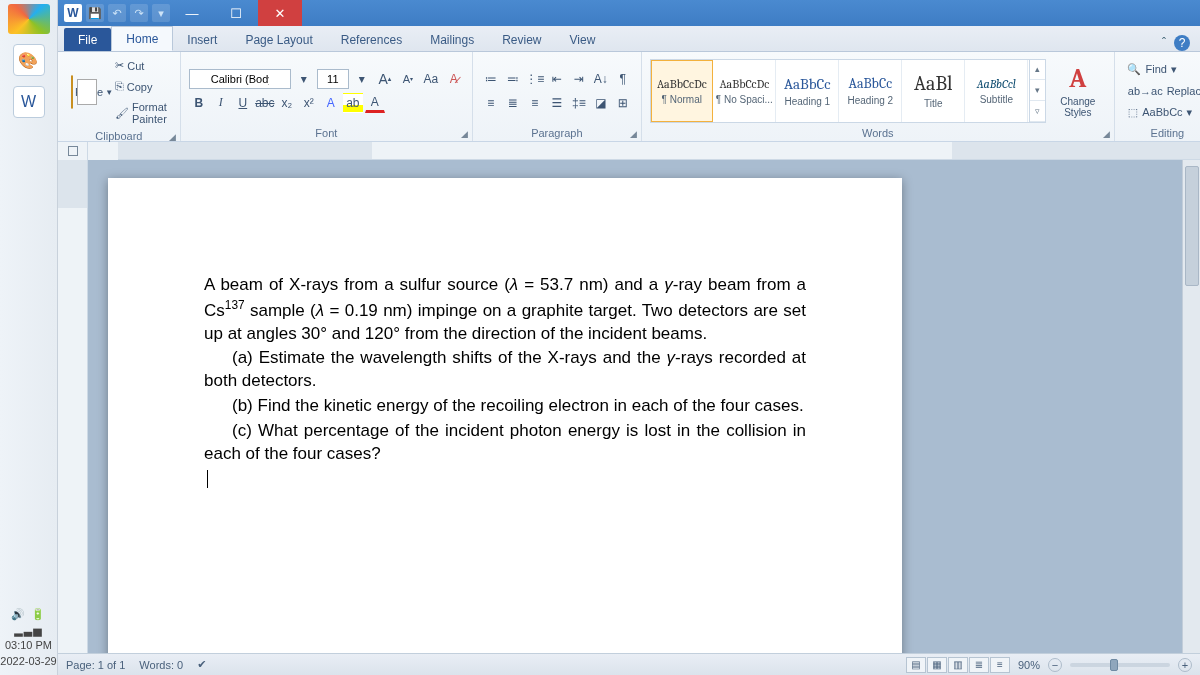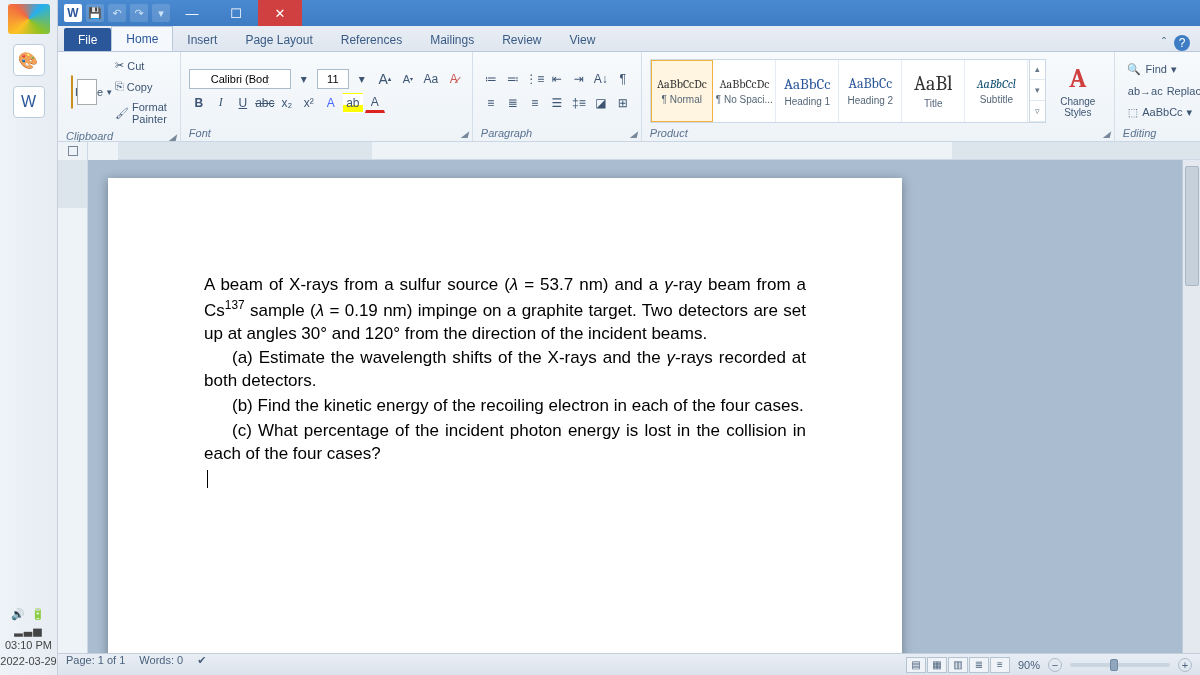--- a/index.html
+++ b/index.html
@@ -29,21 +29,21 @@
 .tabs { height:26px; background:linear-gradient(#e9eef5,#dfe6ef); display:flex; align-items:flex-end; border-bottom:1px solid #b9c8da; padding-left:6px; font-size:12px;}
 .tab{padding:5px 14px 4px; color:#3a5b85; cursor:pointer;}
 .tab.file{background:#2a579a;color:#fff;border-radius:2px 2px 0 0;}
 .tab.active{background:#f5f9fd;border:1px solid #b9c8da;border-bottom:1px solid #f5f9fd;color:#2a579a;}
 .tabs-right{margin-left:auto;display:flex;gap:8px;padding-right:10px;align-items:center;color:#467;}
 
 
 .ribbon{height:90px;background:linear-gradient(#f7fafc,#eef3f8);border-bottom:1px solid #c8d6e6;display:flex;font-size:11px;color:#3d5573;}
 .group{border-right:1px solid #d5dfea;padding:4px 8px 2px;display:flex;flex-direction:column;}
 .group-body{flex:1;display:flex;align-items:center;gap:4px;}
-.group-label{text-align:left;color:#5b7290;font-size:11px;padding-top:2px;position:relative;font-style:italic;}
+.group-label{text-align:center;color:#5b7290;font-size:11px;padding-top:2px;position:relative;}
 .group-label .launcher{position:absolute;right:-4px;bottom:0;font-size:9px;color:#789;}
 .rb-btn{padding:2px 4px;border:1px solid transparent;border-radius:2px;display:inline-flex;align-items:center;gap:2px;}
 .big-paste{display:flex;align-items:center;width:40px;}
 .big-paste .icn{width:30px;height:34px;background:linear-gradient(#f8d76b,#e8a836);border:1px solid #c88f20;border-radius:3px;position:relative;}
 .big-paste .icn::after{content:"";position:absolute;left:5px;top:3px;width:18px;height:24px;background:#fff;border:1px solid #aaa;}
 .clip-list{display:flex;flex-direction:column;gap:2px;font-size:11px;}
 .clip-list span{display:flex;align-items:center;gap:3px;}
 .font-row1{display:flex;gap:3px;align-items:center;}
 .font-row1 select, .font-row1 input{font-size:11px;border:1px solid #abc;background:#fff;height:20px;}
 .font-name{width:102px;padding:0 21px;}
@@ -79,21 +79,21 @@
 .doc-scroll{flex:1;overflow:auto;background:#a9bcd0;padding:18px 0 0 20px;}
 .page{width:794px;min-height:1100px;background:#fff;box-shadow:0 2px 10px rgba(0,0,0,.35);padding:96px 96px;font-family:"Times New Roman",serif;font-size:17px;color:#000;line-height:1.35;}
 .page p{margin-bottom:2px;text-align:justify;}
 .page .indent{text-indent:28px;}
 .cursor{display:inline-block;width:1px;height:18px;background:#000;vertical-align:text-bottom;margin-left:3px;animation:blink 1s infinite;}
 @keyframes blink{50%{opacity:0;}}
 .scroll-right{position:absolute;right:0;top:0;width:18px;height:100%;background:#e3e9ef;border-left:1px solid #c2cdd9;}
 .scroll-right .thumb{position:absolute;left:2px;width:14px;background:#c5d0db;border:1px solid #a9b7c6;border-radius:2px;}
 
 
-.statusbar{height:22px;background:linear-gradient(#e9eef5,#dbe3ec);border-top:1px solid #c2cfdc;display:flex;font-size:11px;color:#4a617c;padding:0 8px;gap:14px;}
+.statusbar{height:22px;background:linear-gradient(#e9eef5,#dbe3ec);border-top:1px solid #c2cfdc;display:flex;align-items:center;font-size:11px;color:#4a617c;padding:0 8px;gap:14px;}
 .statusbar .right{margin-left:auto;display:flex;align-items:center;gap:8px;}
 .view-btns{display:flex;gap:1px;}
 .view-btns span{width:20px;height:16px;border:1px solid #b6c4d2;background:#f0f4f8;display:inline-flex;align-items:center;justify-content:center;font-size:10px;}
 .zoom-slider{width:100px;height:4px;background:#cbd5e0;position:relative;border-radius:2px;}
 .zoom-slider .knob{position:absolute;left:40%;top:-4px;width:8px;height:12px;background:#8fa6bc;border:1px solid #6f8aa3;border-radius:2px;}
 .zminus,.zplus{width:14px;height:14px;border:1px solid #aebccb;border-radius:7px;display:inline-flex;align-items:center;justify-content:center;font-size:11px;}
 sup{font-size:.7em;}
 </style>
 </head>
 <body>
@@ -246,21 +246,21 @@
               <div>▴</div>
               <div>▾</div>
               <div>▿</div>
             </div>
         </div>
         <div class="change-styles rb-btn">
           <div class="icn">A</div>
           <span style="font-size:10px;text-align:center;line-height:1.1;">Change Styles</span>
         </div>
       </div>
-      <div class="group-label"><span>Product</span><span class="launcher">◢</span></div>
+      <div class="group-label"><span>Words</span><span class="launcher">◢</span></div>
     </div>
 
     <div class="group">
       <div class="group-body">
         <div class="editing">
           <span class="rb-btn">🔍 <span>Find</span> ▾</span>
           <span class="rb-btn">ab→ac <span>Replace</span></span>
           <span class="rb-btn">⬚ <span>AaBbCc</span> ▾</span>
         </div>
       </div>

